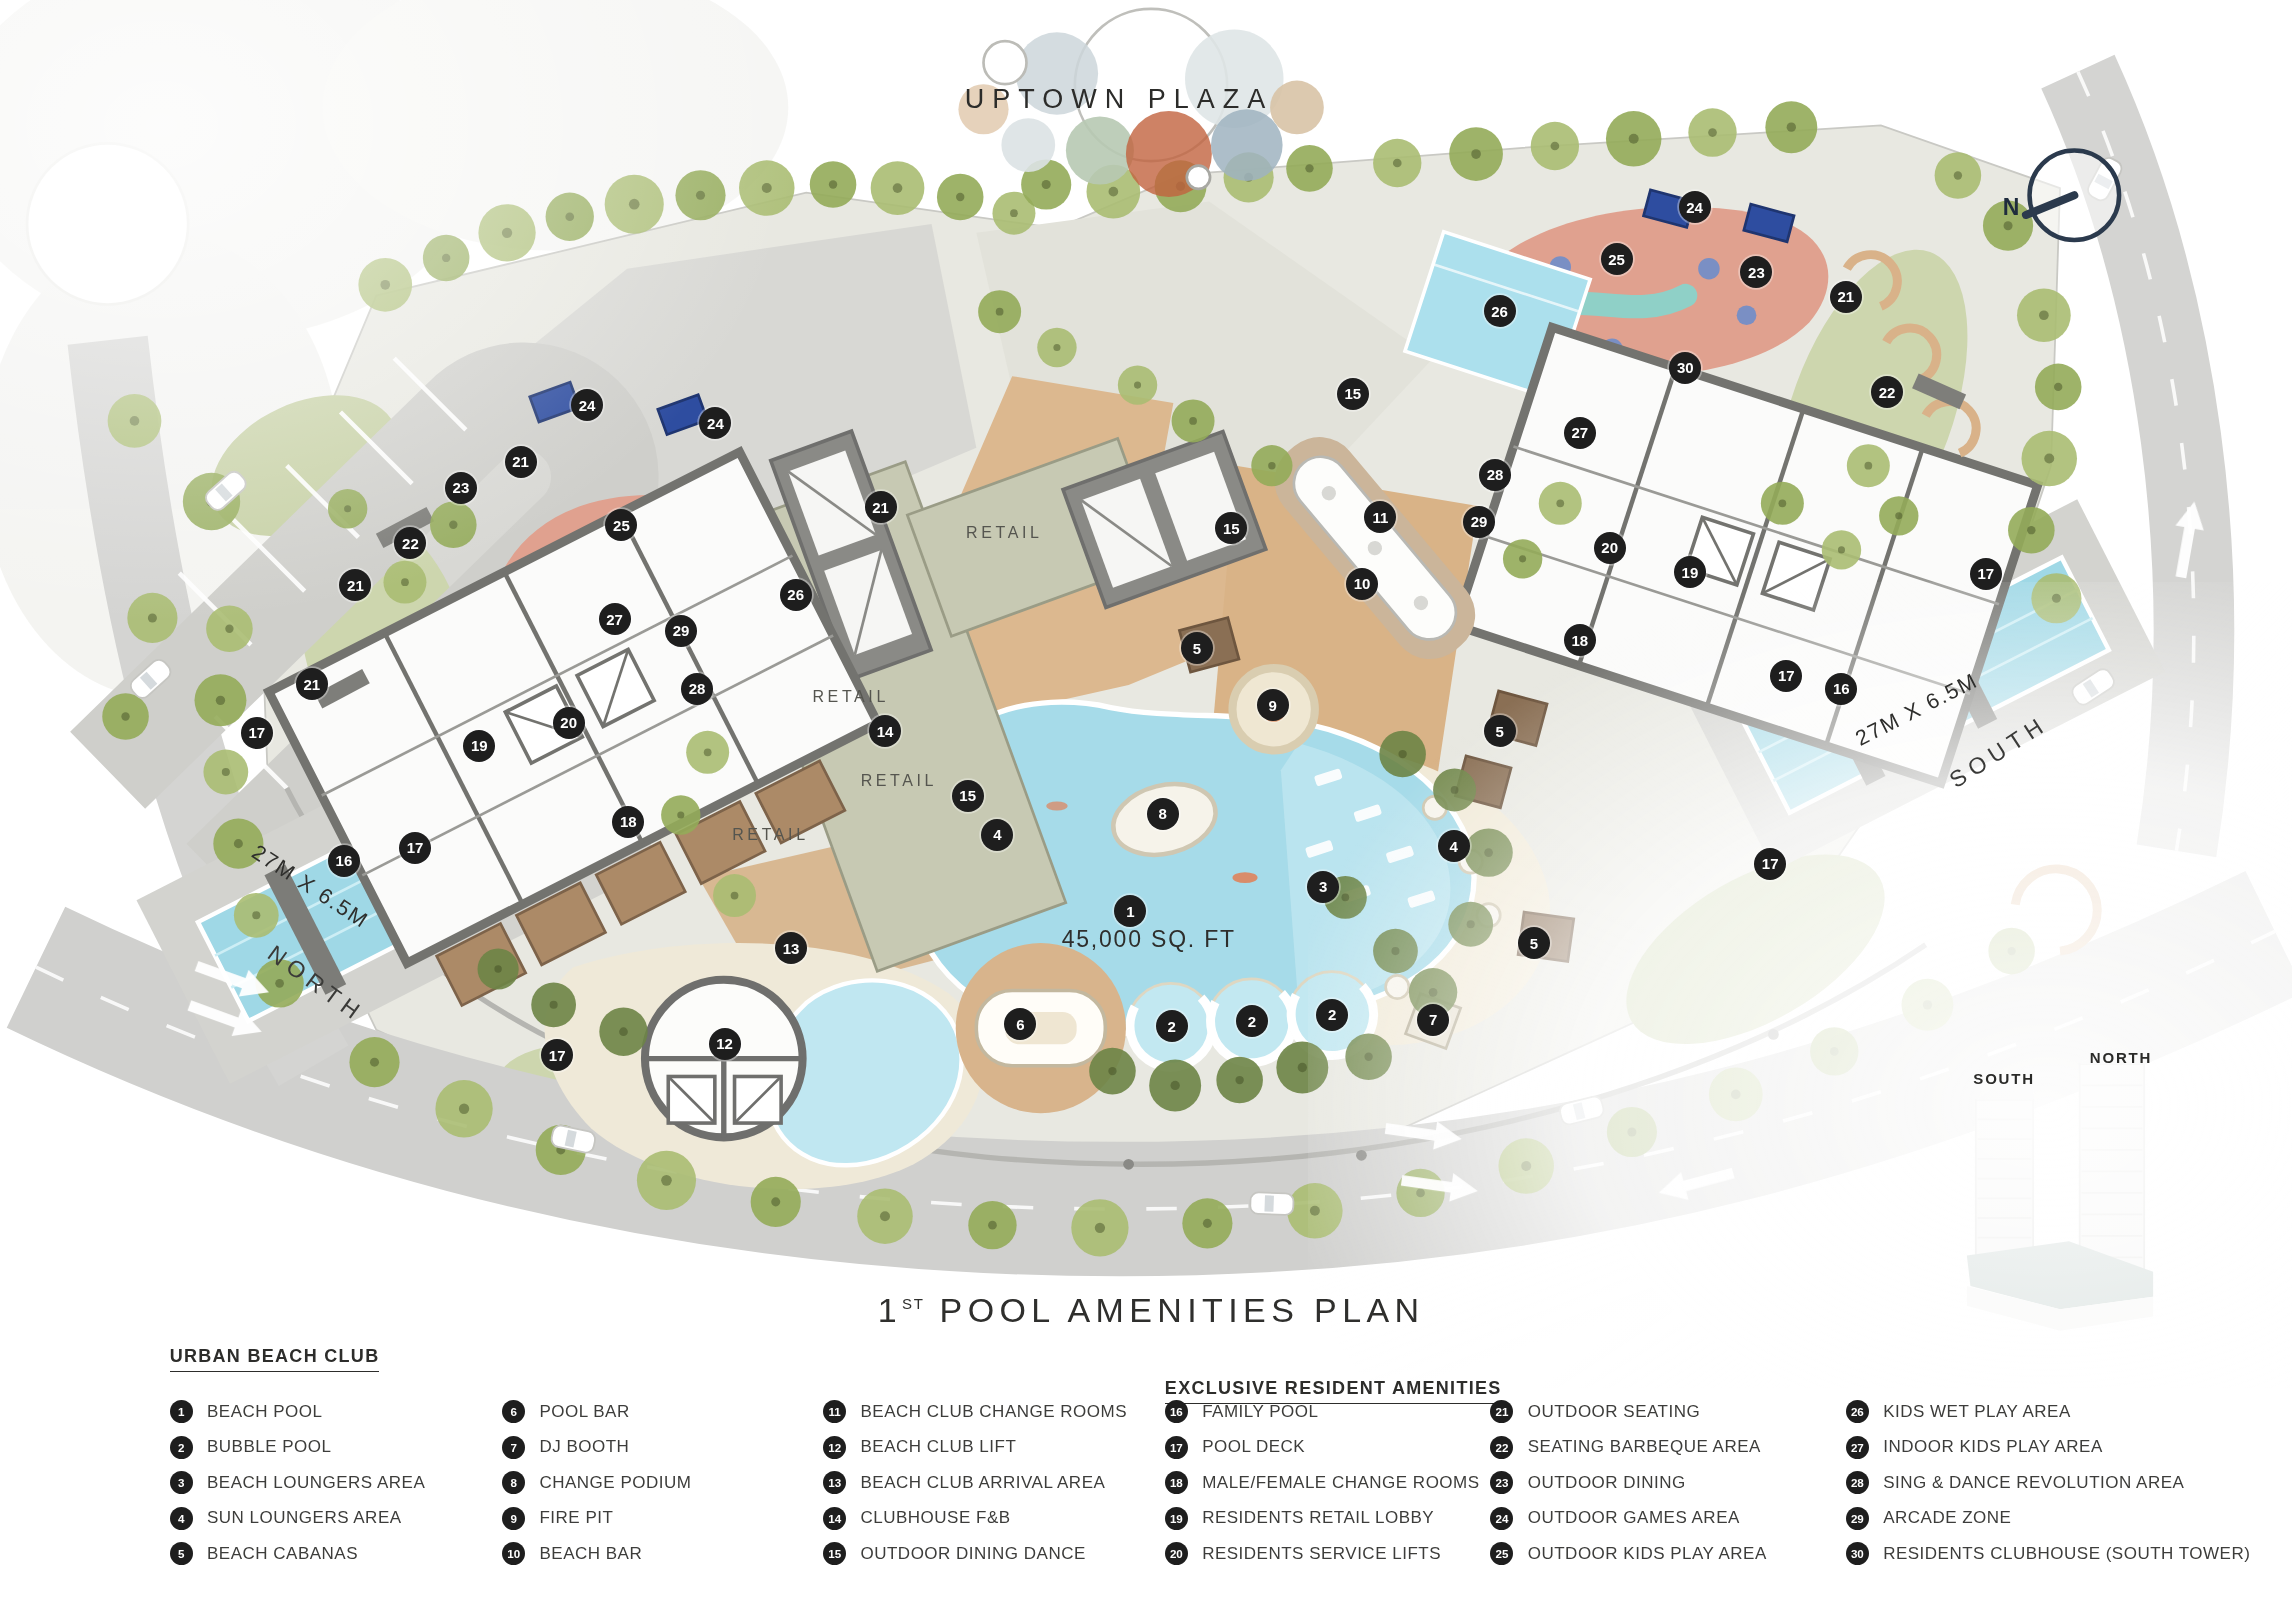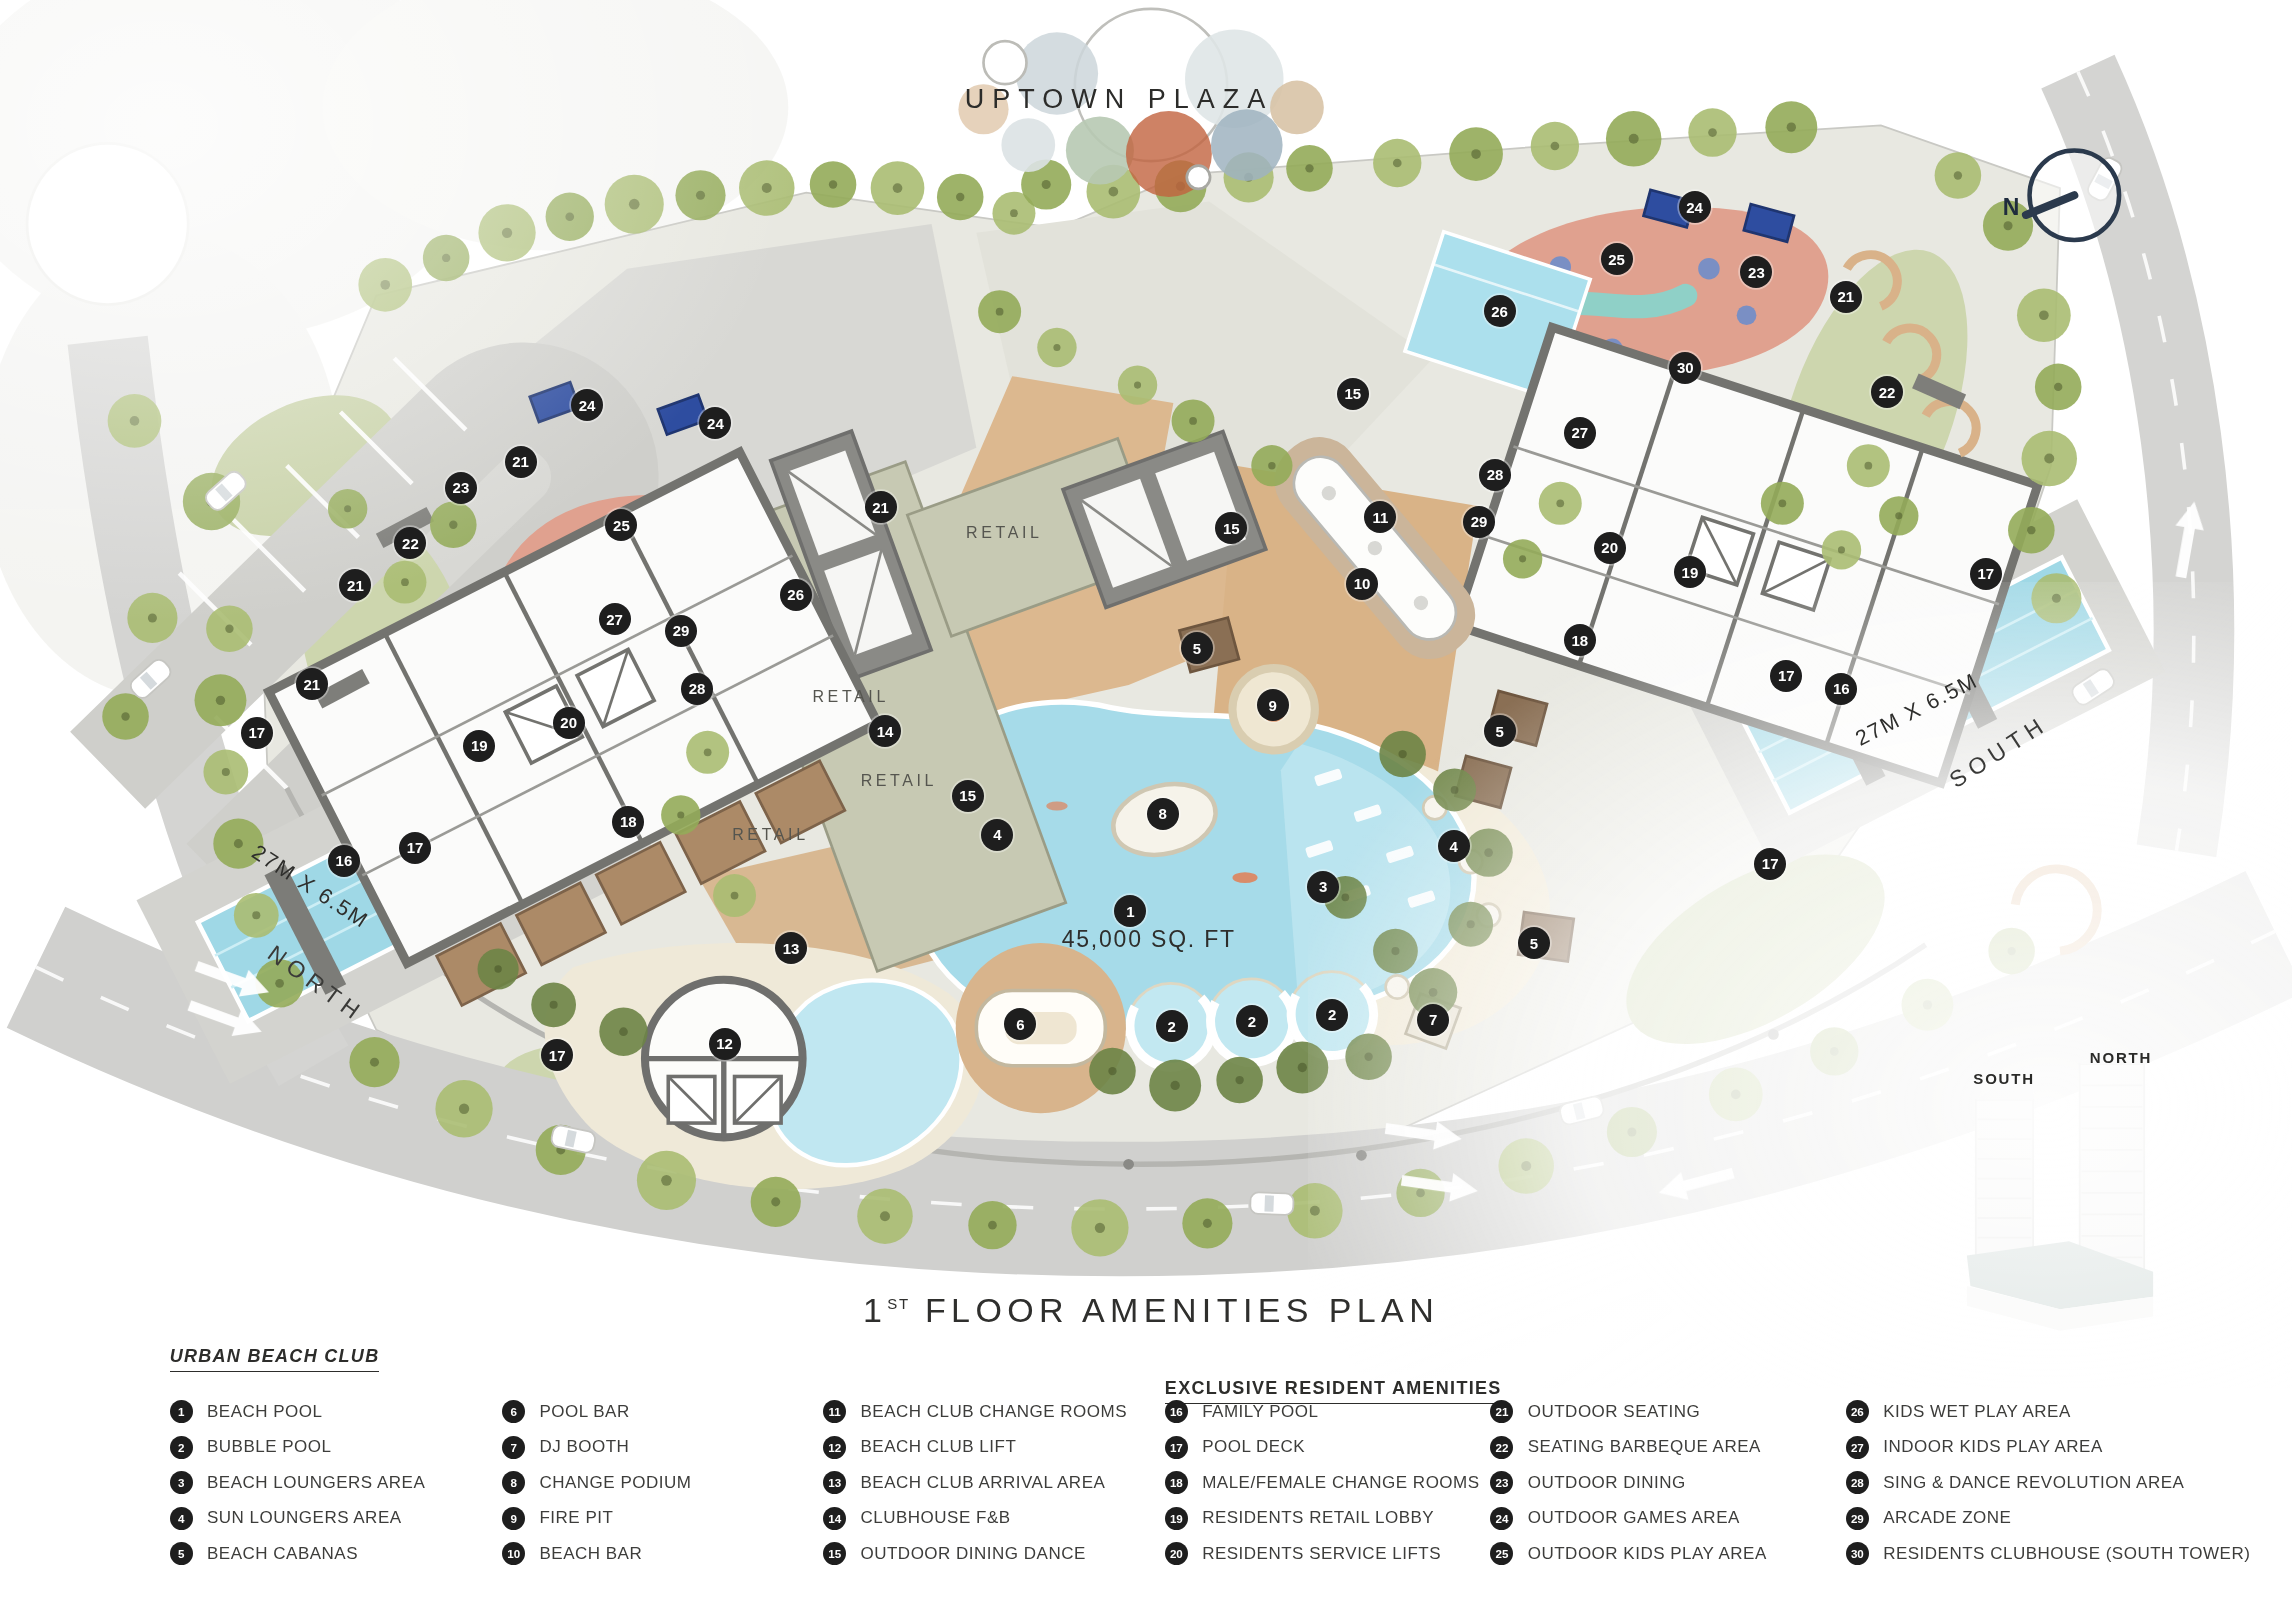--- a/index.html
+++ b/index.html
@@ -604,21 +604,21 @@
   <div class="label retail-label" style="left:33.6%; top:51.5%;">RETAIL</div>
   <div class="label" id="sqft-label" style="left:50.1%; top:57.9%;">45,000 SQ. FT</div>
   <div class="label pool-dim-label" style="left:13.5%; top:54.7%; transform:translate(-50%,-50%) rotate(33deg);">27M X 6.5M</div>
   <div class="label pool-dim-label" style="left:83.6%; top:43.8%; transform:translate(-50%,-50%) rotate(-27deg);">27M X 6.5M</div>
   <div class="label road-label" style="left:13.8%; top:60.7%; transform:translate(-50%,-50%) rotate(36deg);">NORTH</div>
   <div class="label road-label" style="left:87.2%; top:46.4%; transform:translate(-50%,-50%) rotate(-33deg);">SOUTH</div>
   <div class="label" id="compass-n-label" style="left:87.7%; top:12.8%;">N</div>
   <div class="label inset-label" style="left:87.4%; top:66.5%;">SOUTH</div>
   <div class="label inset-label" style="left:92.5%; top:65.2%;">NORTH</div>
 
-  <div id="plan-title"><span>1</span><sup>ST</sup><span> FLOOR AMENITIES PLAN</span></div>
+  <div id="plan-title"><span>1</span><sup>ST</sup><span> POOL AMENITIES PLAN</span></div>
 
   <div id="markers">
       <div class="marker" style="left: 25.6%; top: 25%;">24</div>
       <div class="marker" style="left: 31.2%; top: 26.1%;">24</div>
       <div class="marker" style="left: 22.7%; top: 28.5%;">21</div>
       <div class="marker" style="left: 20.1%; top: 30.1%;">23</div>
       <div class="marker" style="left: 17.9%; top: 33.5%;">22</div>
       <div class="marker" style="left: 27.1%; top: 32.4%;">25</div>
       <div class="marker" style="left: 15.5%; top: 36.1%;">21</div>
       <div class="marker" style="left: 34.7%; top: 36.7%;">26</div>
@@ -669,21 +669,21 @@
       <div class="marker" style="left: 70.2%; top: 33.8%;">20</div>
       <div class="marker" style="left: 73.7%; top: 35.3%;">19</div>
       <div class="marker" style="left: 68.9%; top: 39.5%;">18</div>
       <div class="marker" style="left: 77.9%; top: 41.7%;">17</div>
       <div class="marker" style="left: 80.3%; top: 42.5%;">16</div>
       <div class="marker" style="left: 86.6%; top: 35.4%;">17</div>
       <div class="marker" style="left: 77.2%; top: 53.3%;">17</div>
     </div>
 
   <div id="legend">
-    <div class="legend-header" style="left:7.4%; top:7.2px;font-style:italic;">URBAN BEACH CLUB</div>
+    <div class="legend-header" style="left:7.4%; top:7.2px;">URBAN BEACH CLUB</div>
     <div class="legend-header" style="left:50.8%; top:7.2px;margin-top:32px;">EXCLUSIVE RESIDENT AMENITIES</div>
     <div class="legend-col" id="legend-col-0" style="left:7.4%;">
         <div class="legend-item">
           <span class="legend-num">1</span>
           <span class="legend-label">BEACH POOL</span>
         </div>
         <div class="legend-item">
           <span class="legend-num">2</span>
           <span class="legend-label">BUBBLE POOL</span>
         </div>

